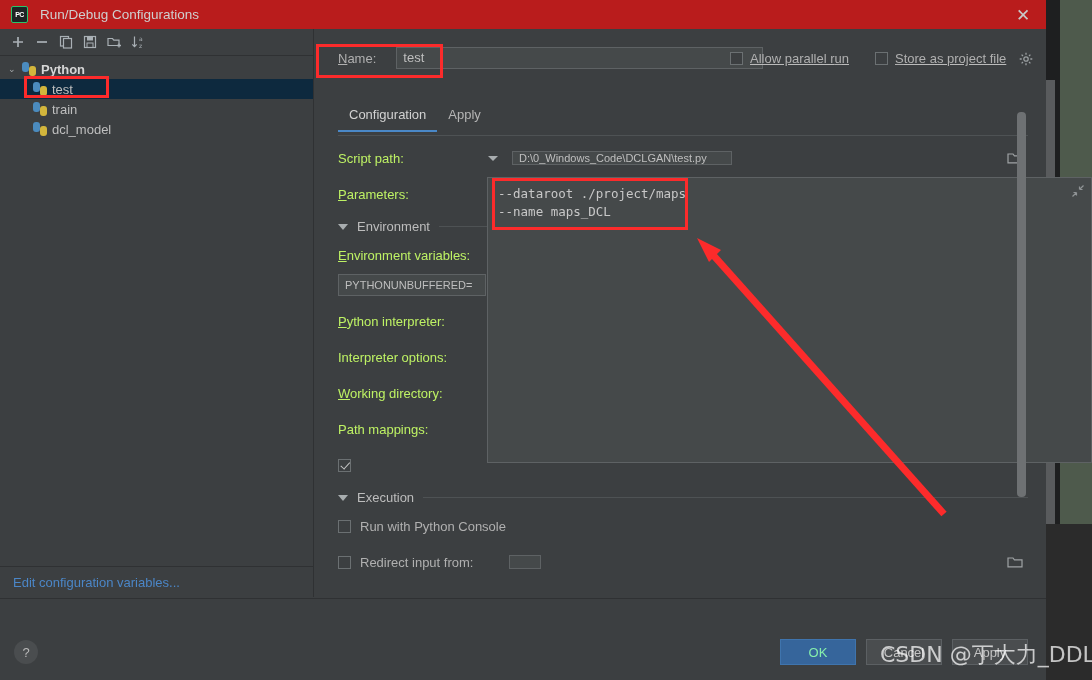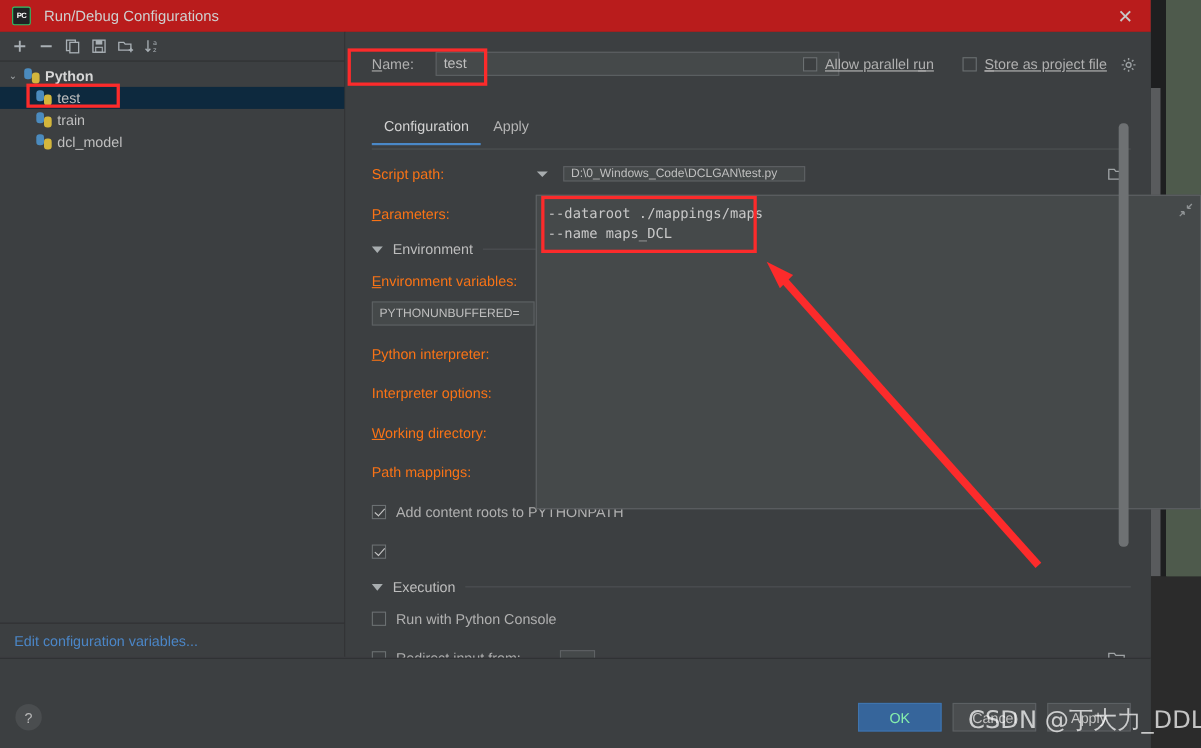--- a/index.html
+++ b/index.html
@@ -251,21 +251,21 @@
     cursor: pointer;
   }
   .tab.active { border-bottom: 2px solid #4a88c7; color: #d2d2d2; }
 
   .form {
     position: absolute;
     top: 118px; left: 24px;
     width: 690px;
   }
   .frow { display: flex; align-items: center; height: 22px; margin-bottom: 14px; }
-  .frow .flabel { width: 150px; color: #f97316; font-size: 13px; flex: none; }
+  .frow .flabel { width: 150px; color: #bef264; font-size: 13px; flex: none; }
   .caret-dn {
     width: 0; height: 0;
     border-left: 5px solid transparent;
     border-right: 5px solid transparent;
     border-top: 5px solid #a8adaf;
     margin-right: 14px;
     cursor: pointer;
     flex: none;
   }
   .txt {
@@ -583,24 +583,20 @@
         </div>
         <div class="frow">
           <span class="flabel"><u>W</u>orking directory:</span>
         </div>
         <div class="frow">
           <span class="flabel">Path mappings:</span>
         </div>
 
         <div class="cbrow">
           <span class="cb checked"></span>
-          <span class="lbl">Add content roots to PYTHONPATH</span>
-        </div>
-        <div class="cbrow">
-          <span class="cb checked"></span>
         </div>
 
         <div class="sec-head" style="margin-top:14px;">
           <span class="tri"></span>
           <span class="sec-title">Execution</span>
           <span class="sec-line"></span>
         </div>
 
         <div class="cbrow">
           <span class="cb"></span>
@@ -627,21 +623,21 @@
       <div class="help-btn">?</div>
       <div class="btns">
         <div class="btn primary">OK</div>
         <div class="btn">Cancel</div>
         <div class="btn">Apply</div>
       </div>
     </div>
   </div>
 
   <div class="param-overlay">
-    <div class="param-text">--dataroot ./mappings/maps
+    <div class="param-text">--dataroot ./project/maps
 --name maps_DCL</div>
     <span class="shrink-ico">
       <svg width="14" height="14" viewBox="0 0 14 14">
         <path d="M12.5 1.5L8.5 5.5M8.5 5.5h3M8.5 5.5v-3" stroke="#8f9395" stroke-width="1.2" fill="none"></path>
         <path d="M1.5 12.5L5.5 8.5M5.5 8.5h-3M5.5 8.5v3" stroke="#8f9395" stroke-width="1.2" fill="none"></path>
       </svg>
     </span>
   </div>
 
   <div class="vscroll">

